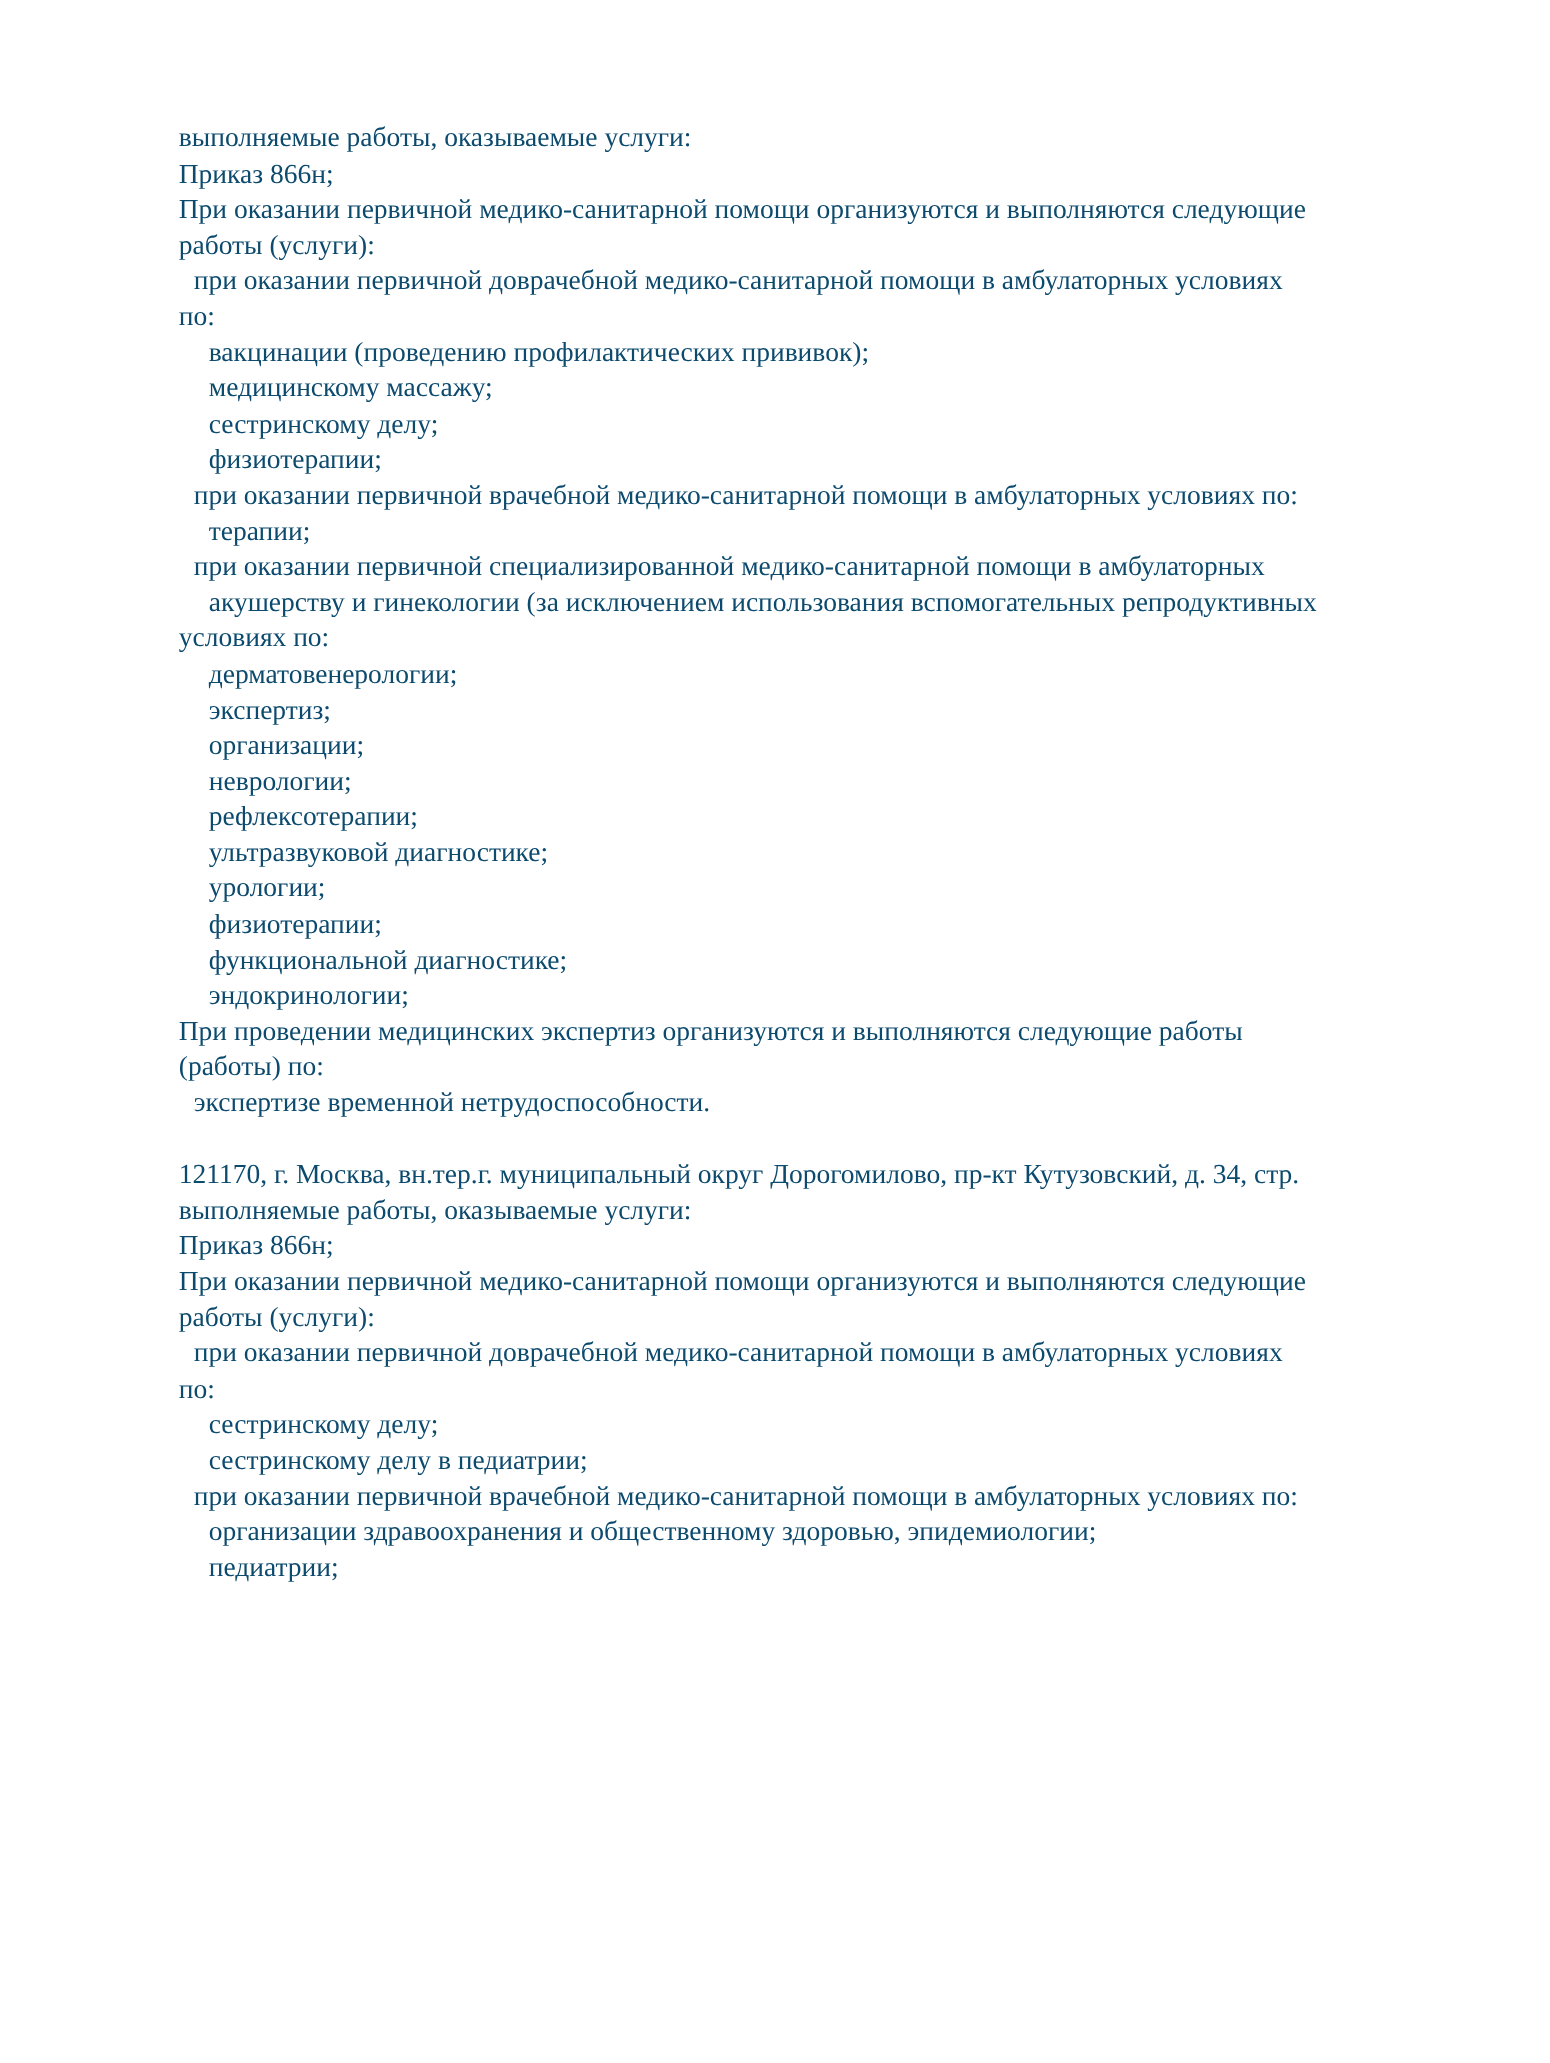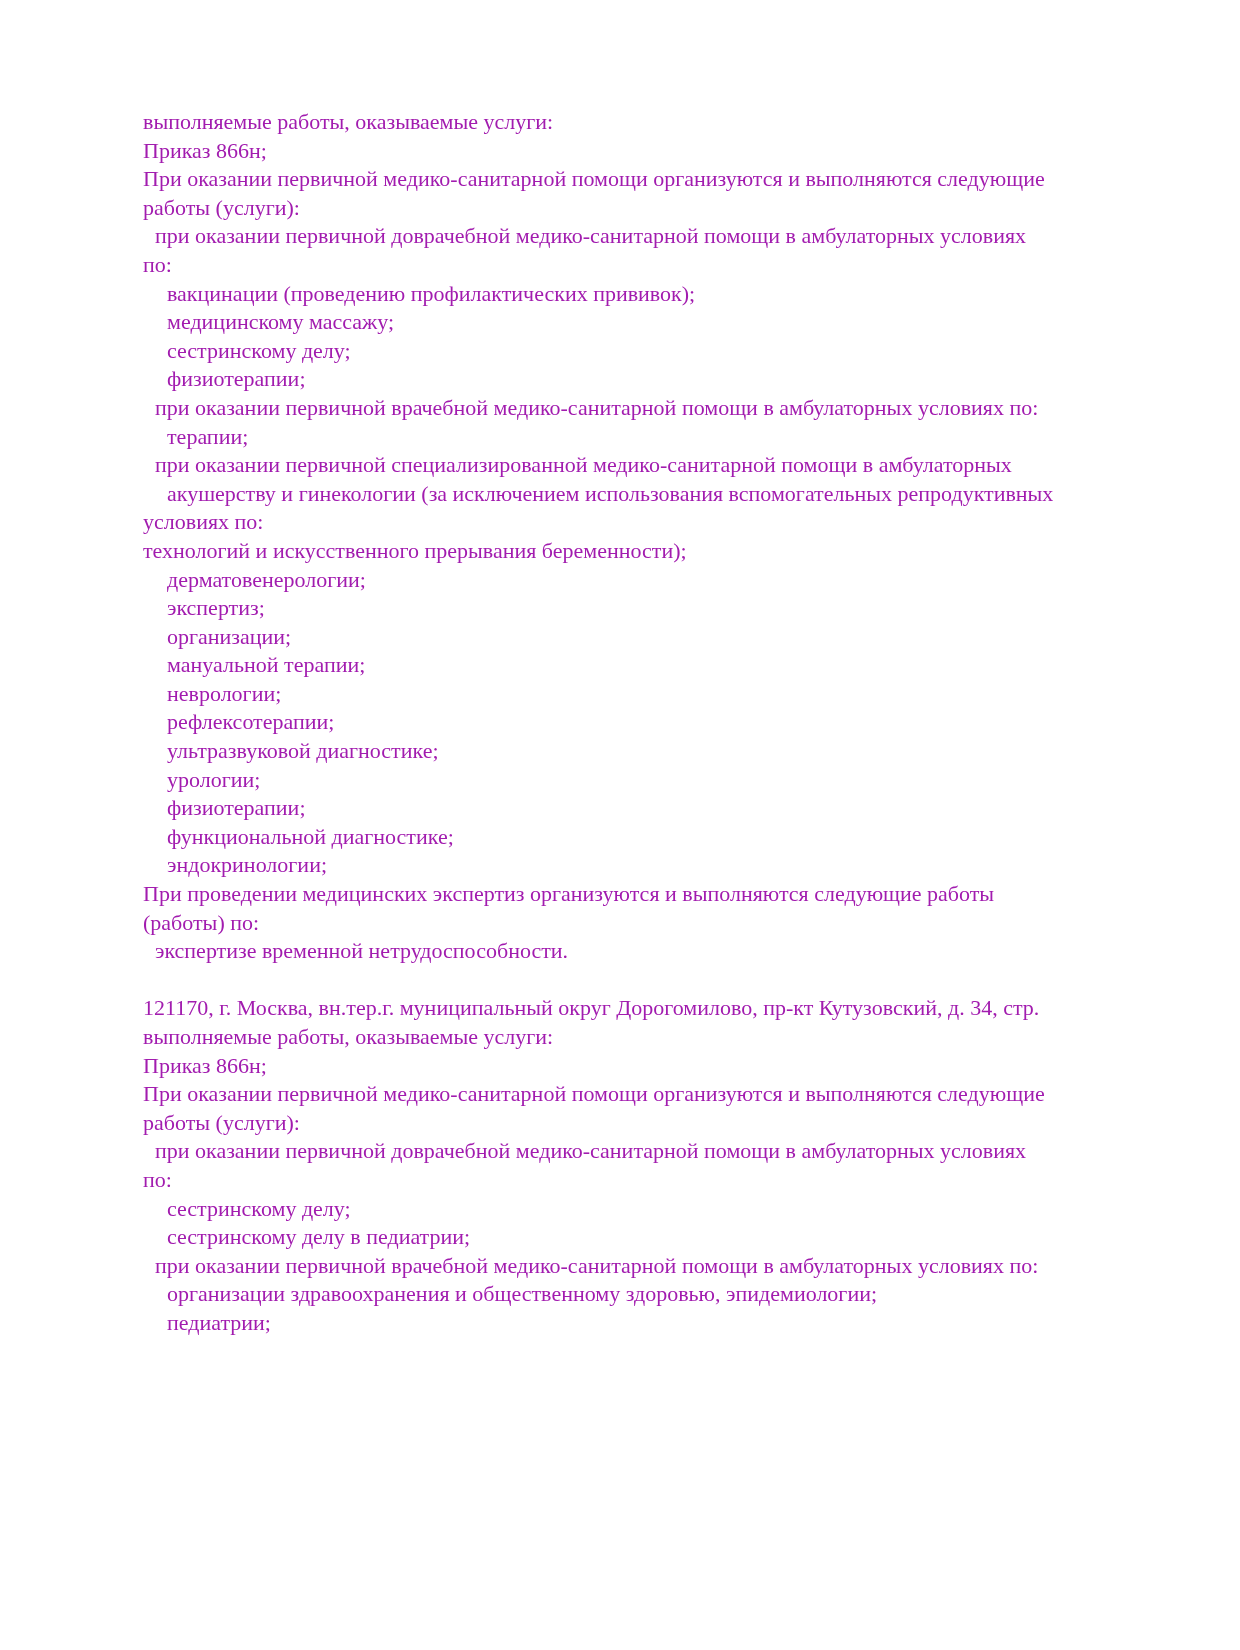--- a/index.html
+++ b/index.html
@@ -17,25 +17,25 @@
       position: absolute;
       left: 0;
       top: 0;
       width: 1240px;
       height: 1650px;
       background: #ffffff;
     }
     .content {
       position: absolute;
       left: 143px;
-      top: 108px;
+      top: 96px;
       width: 1000px;
       font-family: "Liberation Serif", "DejaVu Serif", serif;
       font-size: 22px;
-      color: #a21caf;
+      color: #0c4a6e;
       line-height: 28.6px;
     }
     .line {
       height: 28.6px;
       white-space: pre;
     }
     .indent-0 { padding-left: 0; }
     .indent-1 { padding-left: 12px; }
     .indent-2 { padding-left: 24px; }
     .blank { height: 28.6px; }
@@ -53,25 +53,23 @@
       <div class="line indent-0">по:</div>
       <div class="line indent-2">вакцинации (проведению профилактических прививок);</div>
       <div class="line indent-2">медицинскому массажу;</div>
       <div class="line indent-2">сестринскому делу;</div>
       <div class="line indent-2">физиотерапии;</div>
       <div class="line indent-1">при оказании первичной врачебной медико-санитарной помощи в амбулаторных условиях по:</div>
       <div class="line indent-2">терапии;</div>
       <div class="line indent-1">при оказании первичной специализированной медико-санитарной помощи в амбулаторных</div>
       <div class="line indent-2">акушерству и гинекологии (за исключением использования вспомогательных репродуктивных</div>
       <div class="line indent-0">условиях по:</div>
-      <div class="line indent-0">технологий и искусственного прерывания беременности);</div>
       <div class="line indent-2">дерматовенерологии;</div>
       <div class="line indent-2">экспертиз;</div>
       <div class="line indent-2">организации;</div>
-      <div class="line indent-2">мануальной терапии;</div>
       <div class="line indent-2">неврологии;</div>
       <div class="line indent-2">рефлексотерапии;</div>
       <div class="line indent-2">ультразвуковой диагностике;</div>
       <div class="line indent-2">урологии;</div>
       <div class="line indent-2">физиотерапии;</div>
       <div class="line indent-2">функциональной диагностике;</div>
       <div class="line indent-2">эндокринологии;</div>
       <div class="line indent-0">При проведении медицинских экспертиз организуются и выполняются следующие работы</div>
       <div class="line indent-0">(работы) по:</div>
       <div class="line indent-1">экспертизе временной нетрудоспособности.</div>

